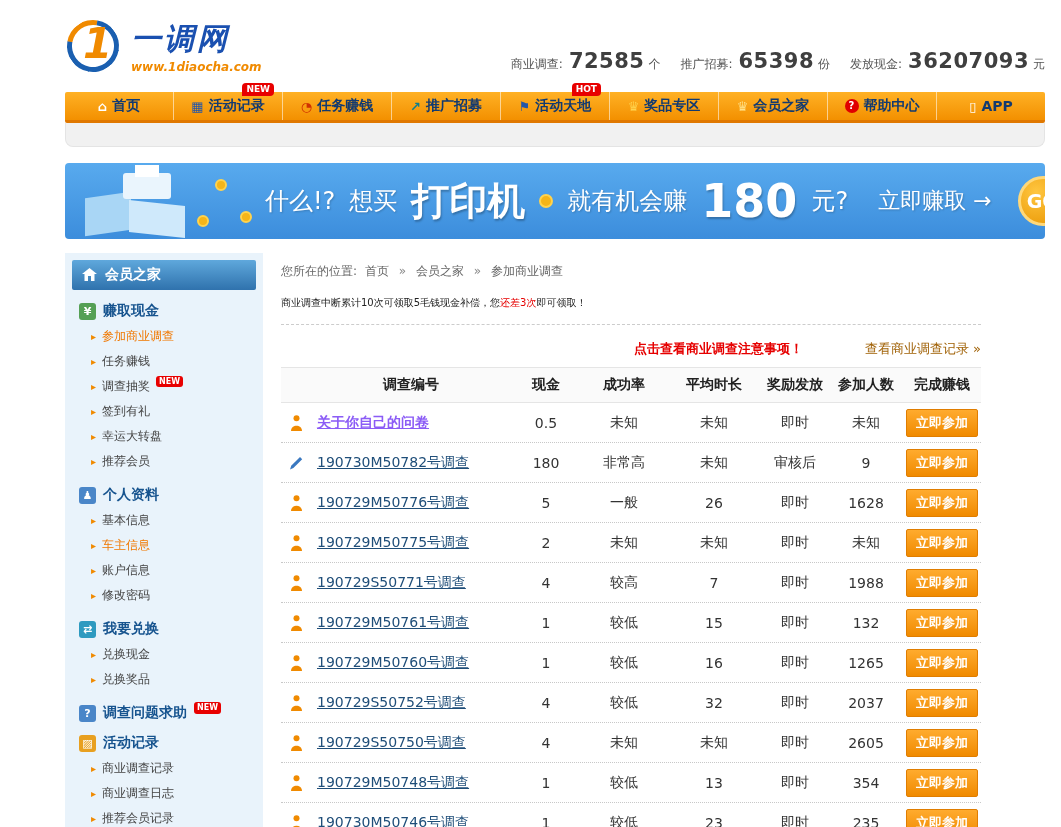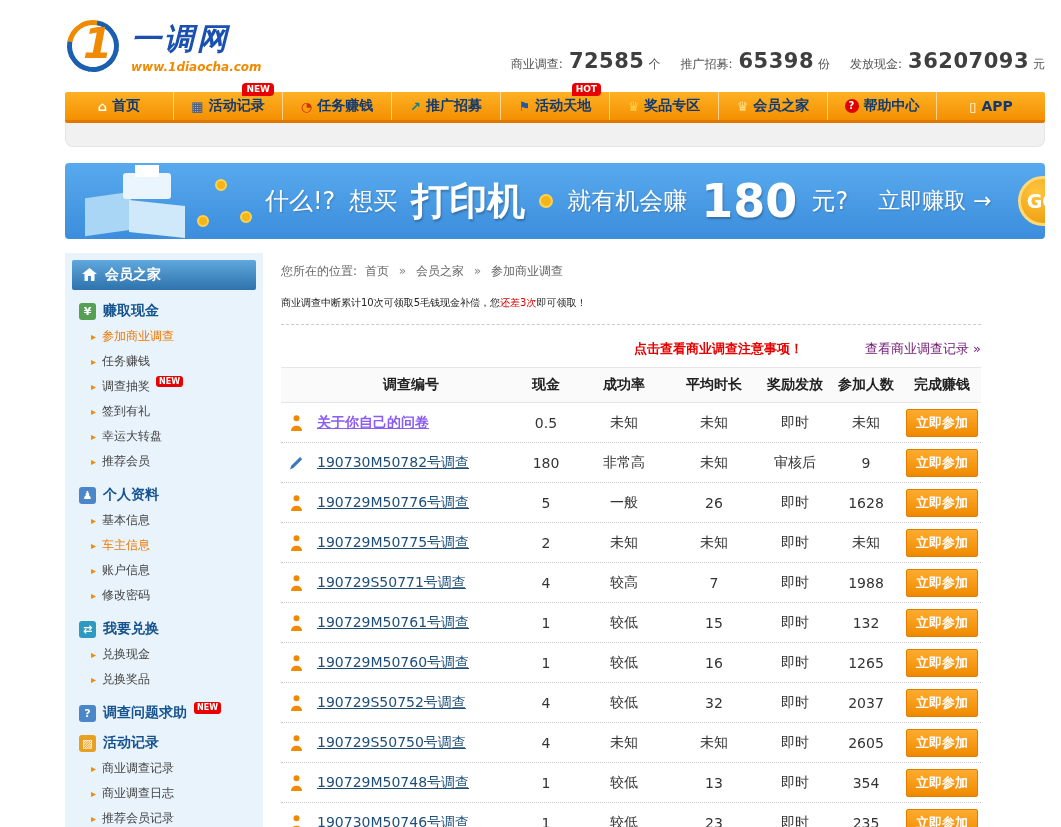--- a/index.html
+++ b/index.html
@@ -94,21 +94,21 @@
   .main { flex:1; padding-top:4px; }
   .breadcrumb { font-size:12px; color:#666; padding:6px 0 16px; }
   .bc-link { cursor:pointer; }
   .bc-sep { margin:0 6px; color:#888; }
   .notice { width:700px; font-size:10px; font-weight:normal; color:#222;
     padding-bottom:14px; border-bottom:1px dashed #ccc; }
   .notice .red { color:#e60000; }
   .links-row { width:700px; display:flex; justify-content:flex-end; gap:62px;
     padding:15px 0 9px; font-size:13px; }
   .link-red { color:#e60000; font-weight:bold; cursor:pointer; }
-  .link-plain { color:#701a75; cursor:pointer; }
+  .link-plain { color:#a16207; cursor:pointer; }
 
   .table { width:700px; }
   .thead, .trow { display:grid; grid-template-columns:30px 200px 70px 86px 94px 68px 74px 78px;
     align-items:center; text-align:center; }
   .thead { height:36px; background:#fafafa; border-top:1px solid #e5e5e5;
     border-bottom:1px solid #e5e5e5; font-weight:bold; font-size:14px; color:#222; }
   .trow { height:40px; border-bottom:1px dotted #c8c8c8; font-size:14px; color:#333; }
   .icon-cell { display:flex; justify-content:center; align-items:center; }
   .cell-name { text-align:left; padding-left:6px; }
   .survey-link { color:#1f4e79; text-decoration:underline; cursor:pointer; font-size:14px; }

